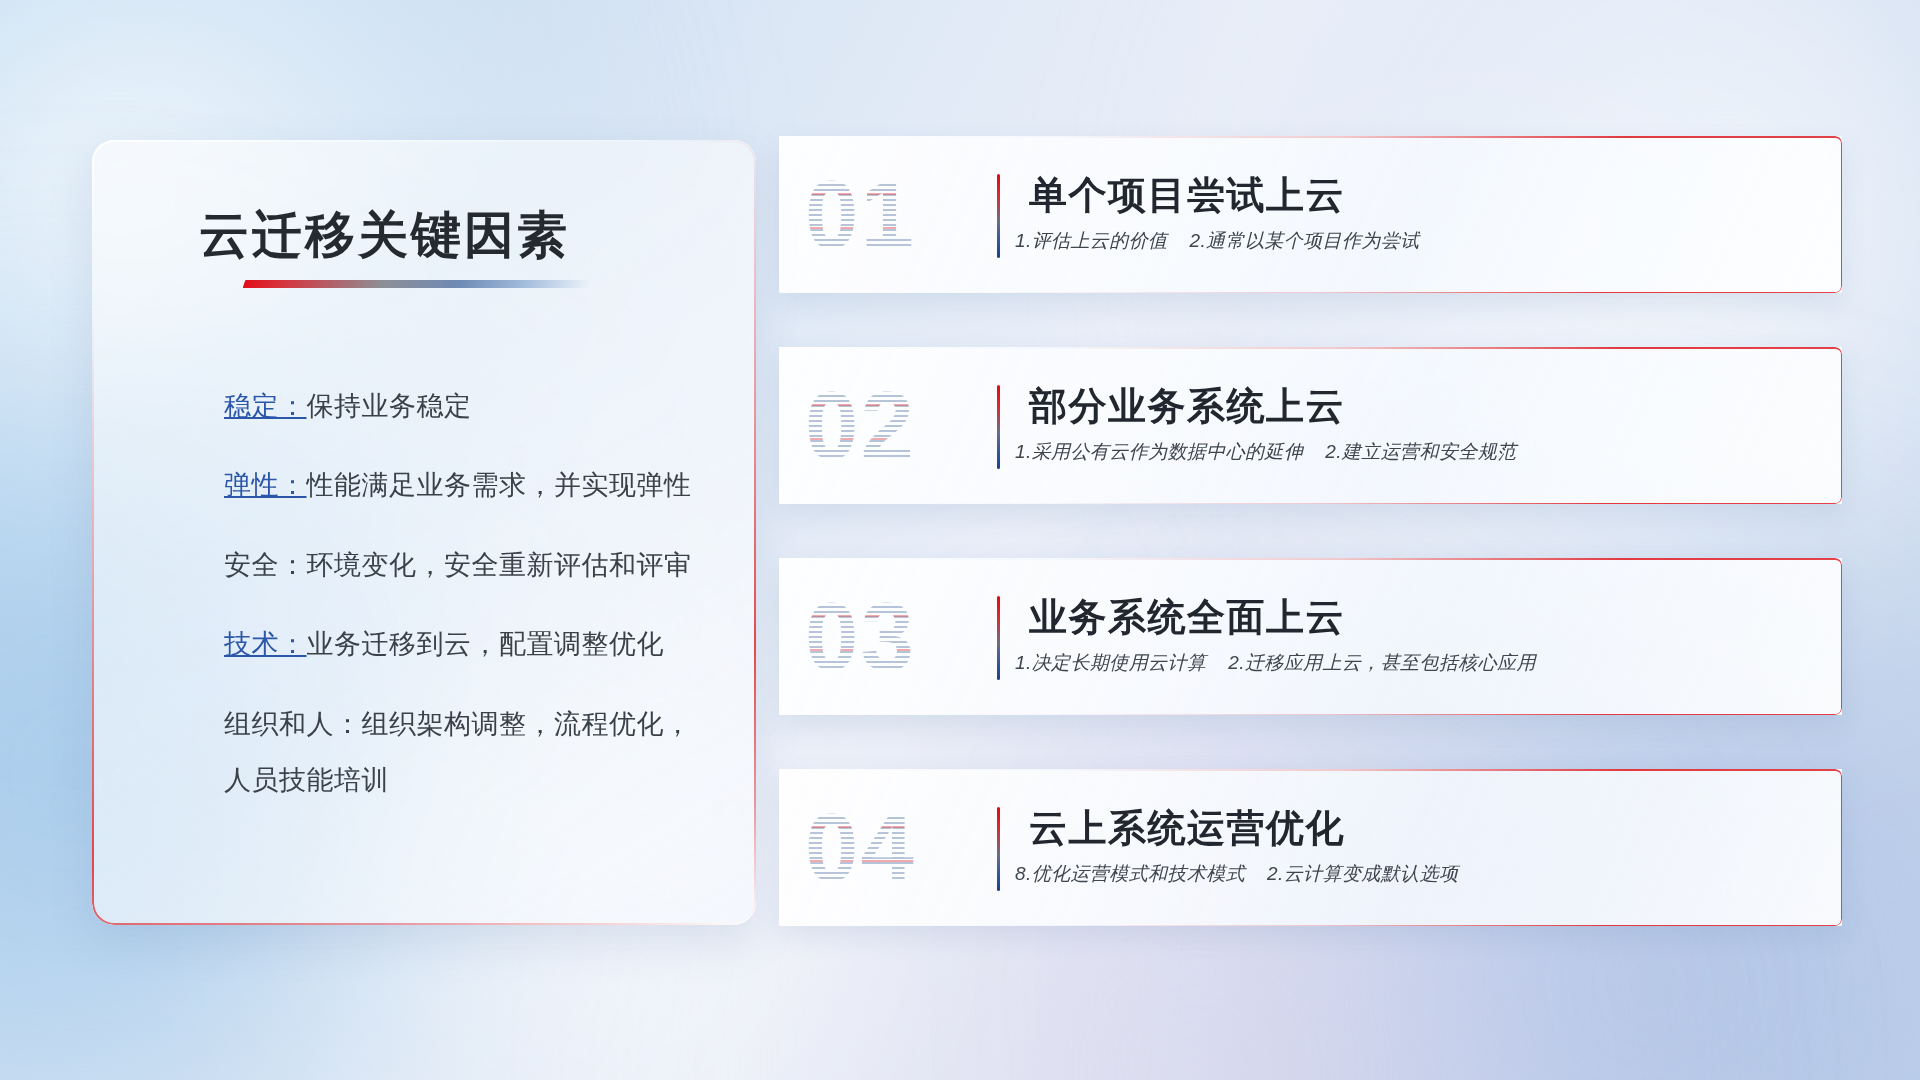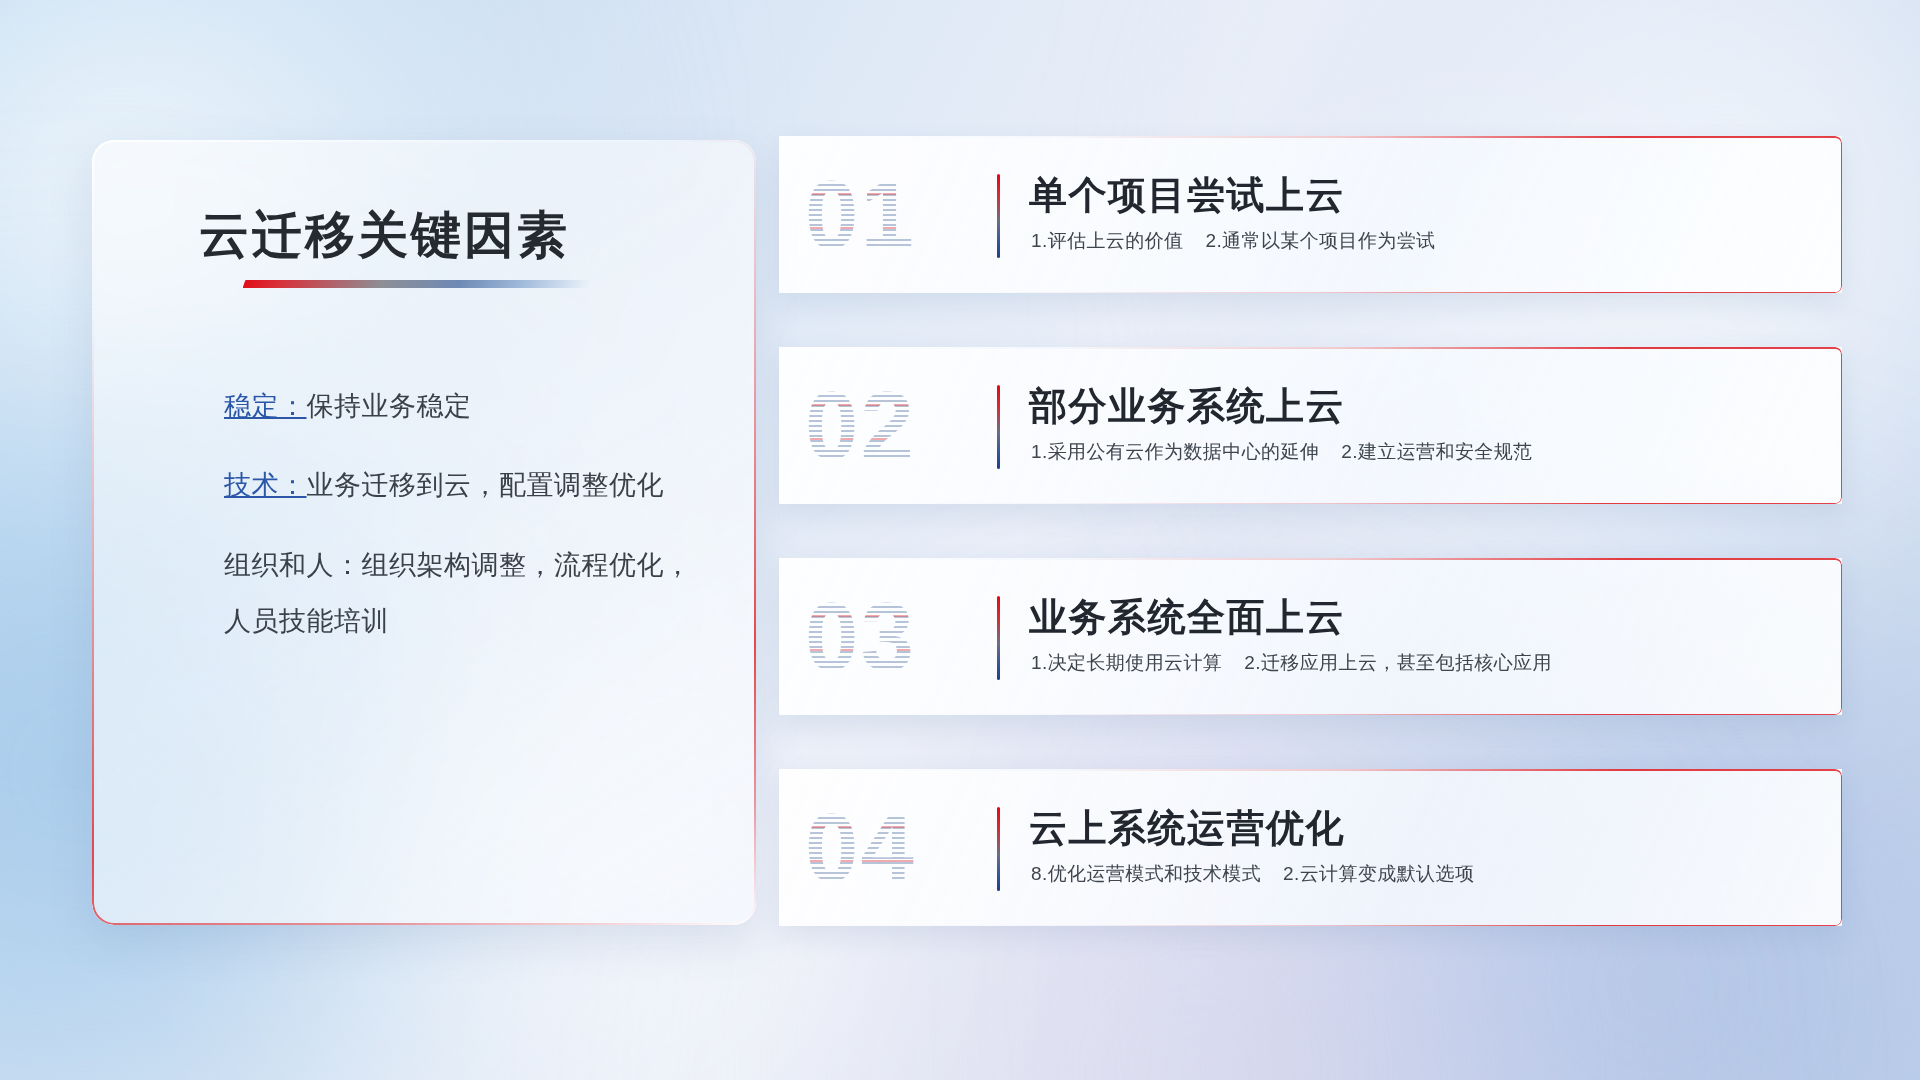--- a/index.html
+++ b/index.html
@@ -135,22 +135,22 @@
     position:absolute; left:218px; top:38px; width:3px; height:84px;
     background:linear-gradient(180deg,#e4080f 0%,#d62b33 26%,#6a6f86 56%,#2a4f9c 86%,#213f84 100%);
     border-radius:2px;
   }
   .card-title{
     position:absolute; left:250px; top:34px;
     font-size:38px; font-weight:bold; color:#22272f; letter-spacing:1.5px;
     white-space:nowrap;
   }
   .card-sub{
-    position:absolute; left:252px; top:92px;
-    font-size:19px; color:#3f454d; letter-spacing:.4px; white-space:nowrap;
+    position:absolute; left:236px; top:92px;
+    font-size:19px; color:#3f454d; letter-spacing:.4px; white-space:nowrap;font-style:italic;
   }
   .sub-gap{ display:inline-block; width:22px; }
 </style>
 </head>
 <body>
 
 <div id="bg">
   <div class="bg-base"></div>
   <div class="bloom b1"></div>
   <div class="bloom b2"></div>
@@ -165,20 +165,26 @@
 
   <section id="left-panel">
     <h1 id="panel-title">云迁移关键因素</h1>
     <div id="title-underline"></div>
 
     <div id="panel-list">
       <p class="panel-line">
         <span class="k-blue">稳定：</span><span>保持业务稳定</span>
       </p>
       <p class="panel-line">
+        <span class="k-blue">弹性：</span><span>性能满足业务需求，并实现弹性</span>
+      </p>
+      <p class="panel-line">
+        <span class="k-dark">安全：</span><span>环境变化，安全重新评估和评审</span>
+      </p>
+      <p class="panel-line">
         <span class="k-blue">技术：</span><span>业务迁移到云，配置调整优化</span>
       </p>
       <p class="panel-line wrap">
         <span class="k-dark">组织和人：</span><span>组织架构调整，流程优化，</span>
       </p>
       <p class="panel-line cont">
         <span>人员技能培训</span>
       </p>
     </div>
   </section>

